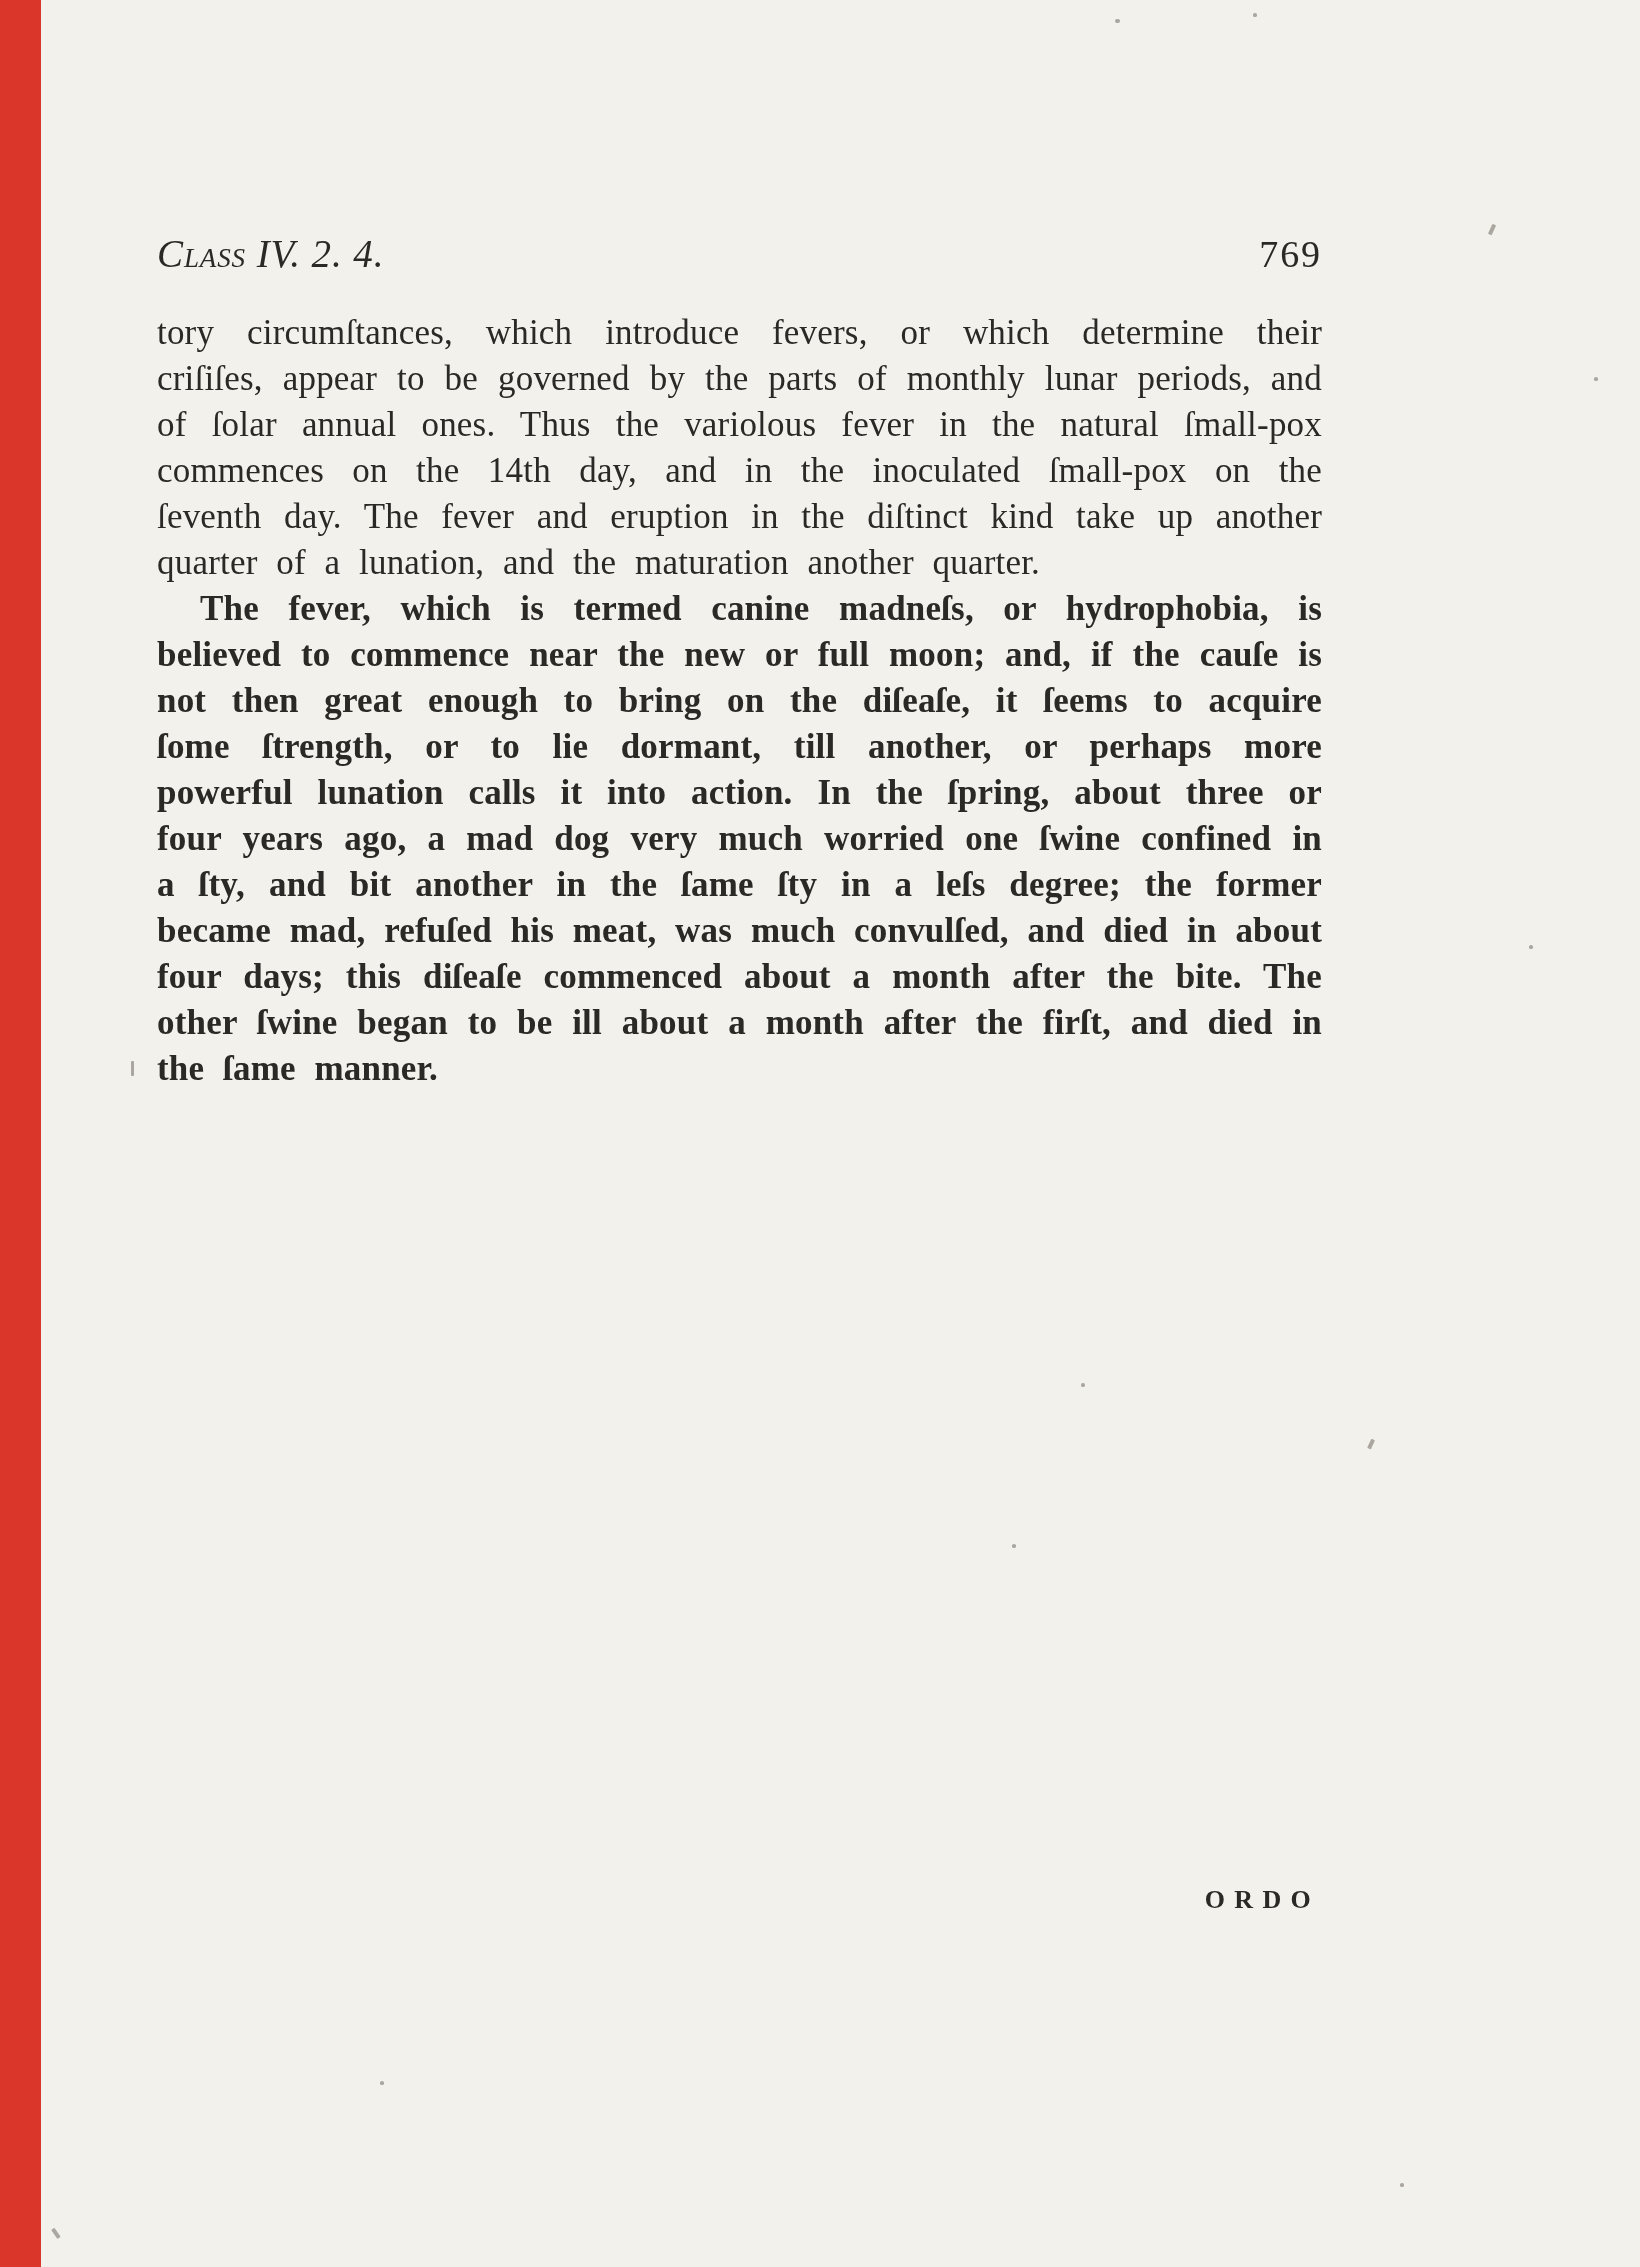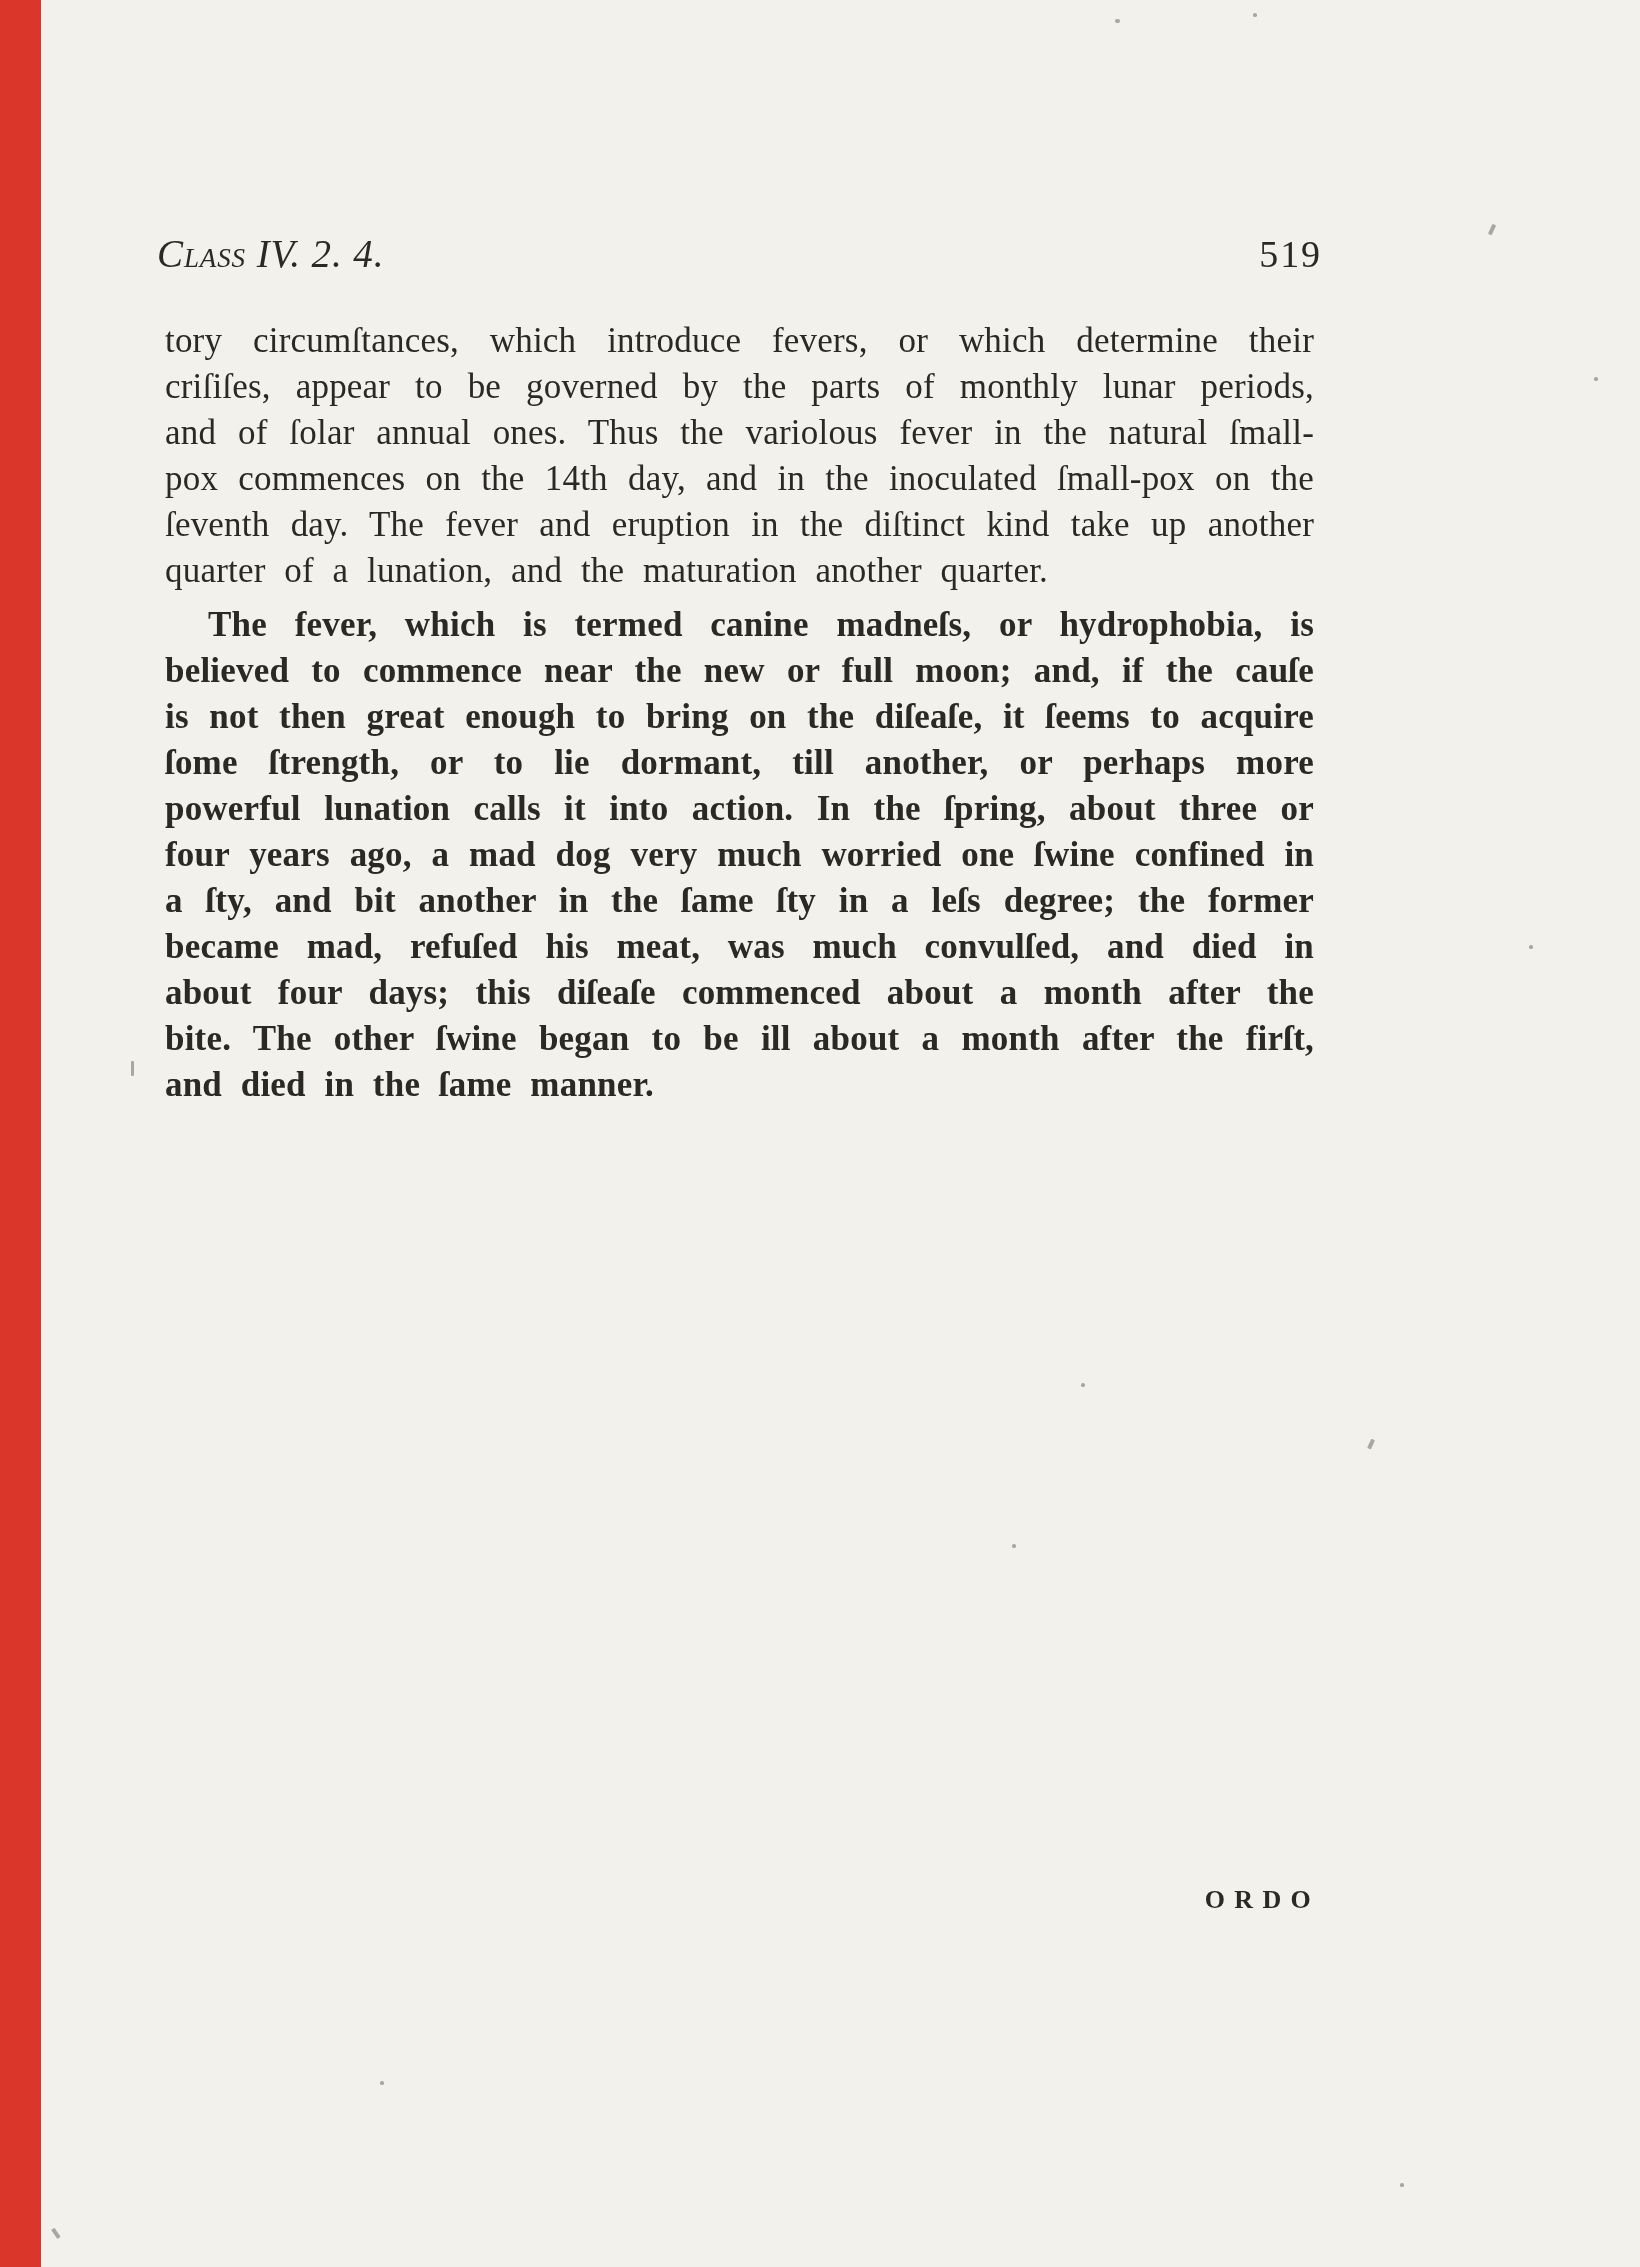--- a/index.html
+++ b/index.html
@@ -58,21 +58,21 @@
     left: 157px;
     top: 310px;
     width: 1165px;
     font-size: 35px;
     line-height: 46px;
     text-align: justify;
     word-spacing: 0.28em;
     letter-spacing: 0.2px;
   }
   .para {
-    margin: 8px;
+    margin: 0;
   }
   .para.indented {
     text-indent: 43px;
     font-weight: bold;
   }
   .catchword {
     position: absolute;
     right: 321px;
     top: 1885px;
     font-size: 26px;
@@ -93,21 +93,21 @@
 </style>
 </head>
 <body>
 
 <div class="page">
 
   <div class="edge-stripe"></div>
 
   <div class="header">
     <span class="class-label">Class IV. 2. 4.</span>
-    <span class="page-number">519</span>
+    <span class="page-number">769</span>
   </div>
 
   <div class="text-block">
     <p class="para">tory circumſtances, which introduce fevers, or which determine their criſiſes, appear to be governed by the parts of monthly lunar periods, and of ſolar annual ones. Thus the variolous fever in the natural ſmall-pox commences on the 14th day, and in the inoculated ſmall-pox on the ſeventh day. The fever and eruption in the diſtinct kind take up another quarter of a lunation, and the maturation another quarter.</p>
     <p class="para indented">The fever, which is termed canine madneſs, or hydrophobia, is believed to commence near the new or full moon; and, if the cauſe is not then great enough to bring on the diſeaſe, it ſeems to acquire ſome ſtrength, or to lie dormant, till another, or perhaps more powerful lunation calls it into action. In the ſpring, about three or four years ago, a mad dog very much worried one ſwine confined in a ſty, and bit another in the ſame ſty in a leſs degree; the former became mad, refuſed his meat, was much convulſed, and died in about four days; this diſeaſe commenced about a month after the bite. The other ſwine began to be ill about a month after the firſt, and died in the ſame manner.</p>
   </div>
 
   <div class="catchword">ORDO</div>
 
   <div class="speck" style="left:1115px; top:18.6px; width:4.7px; height:4.7px;"></div>

